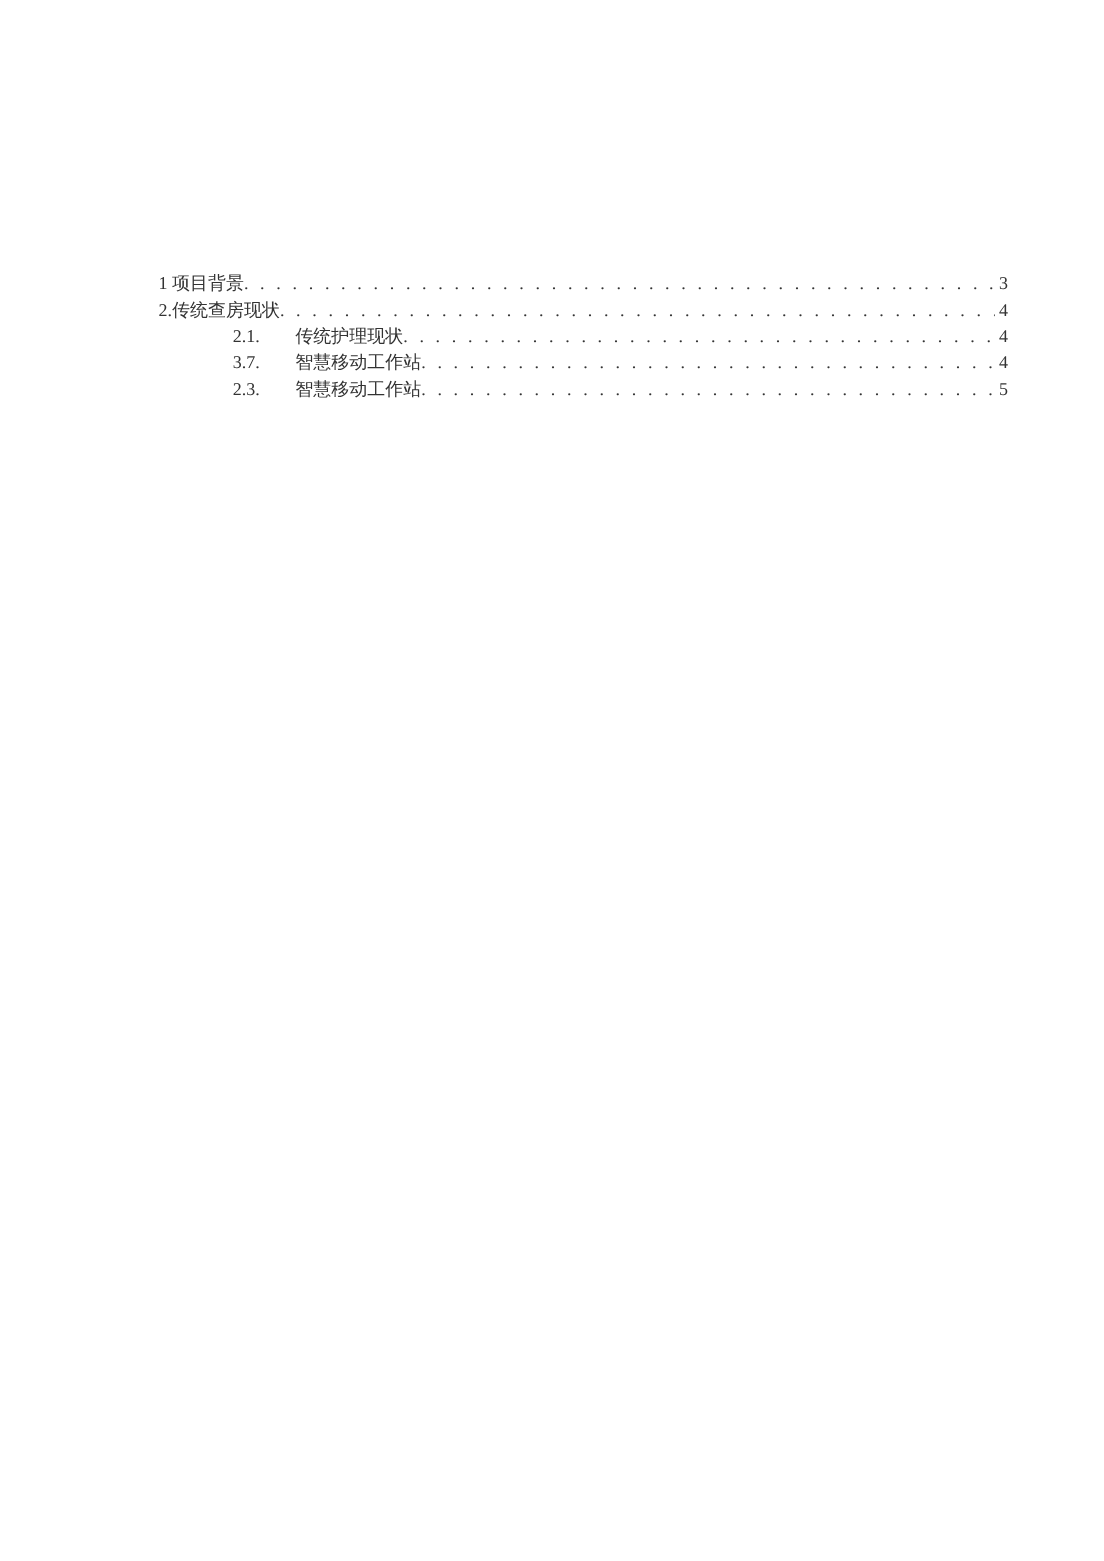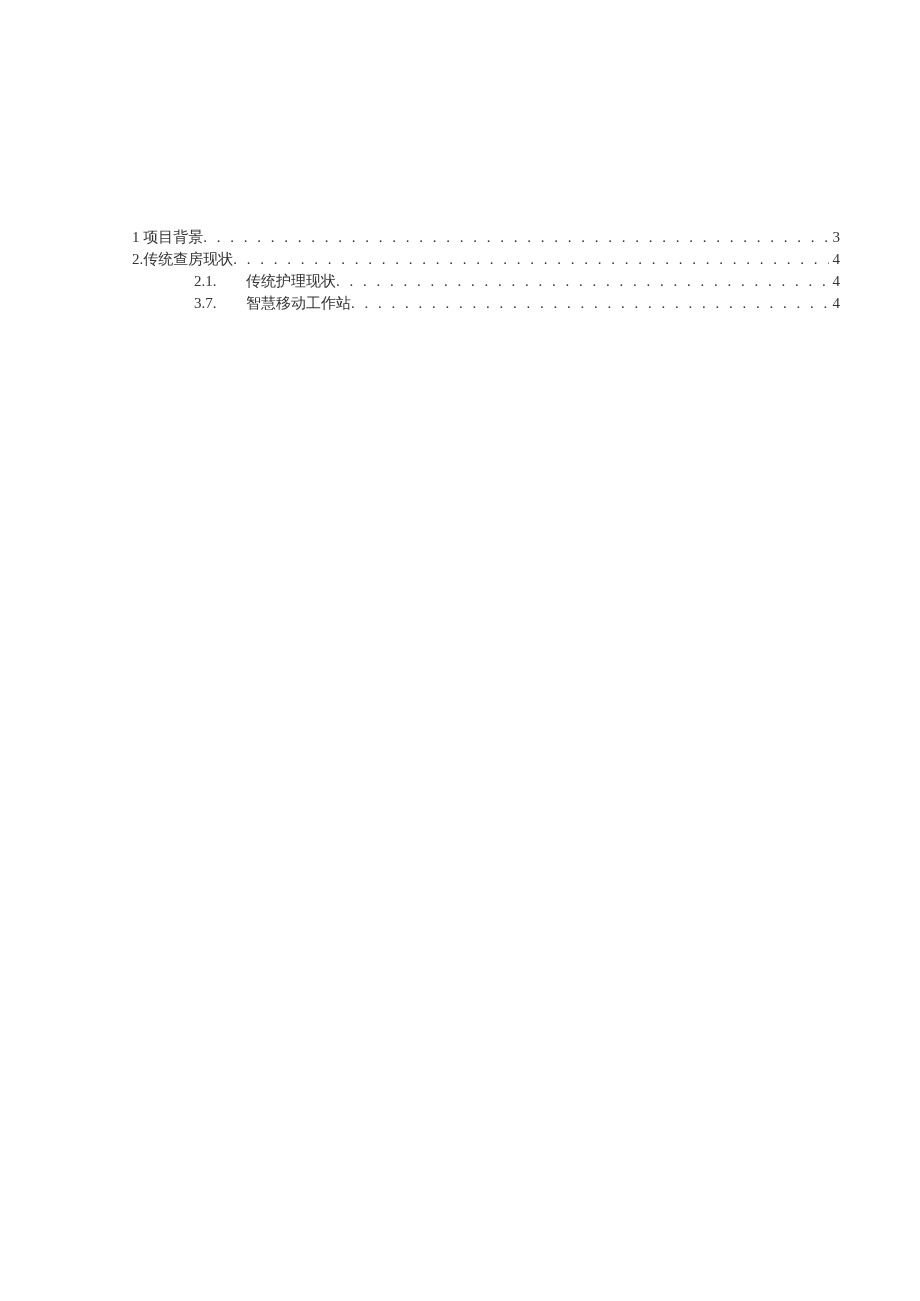--- a/index.html
+++ b/index.html
@@ -66,15 +66,21 @@
       <span class="page-num">4</span>
     </div>
 
     <div class="toc-line toc-sub">
       <span class="num">3.7.</span>
       <span class="label">智慧移动工作站</span>
       <span class="dots"></span>
       <span class="page-num">4</span>
     </div>
 
+    <div class="toc-line toc-sub">
+      <span class="num">2.3.</span>
+      <span class="label">智慧移动工作站</span>
+      <span class="dots"></span>
+      <span class="page-num">5</span>
+    </div>
 
   </div>
 </div>
 
 </body></html>

